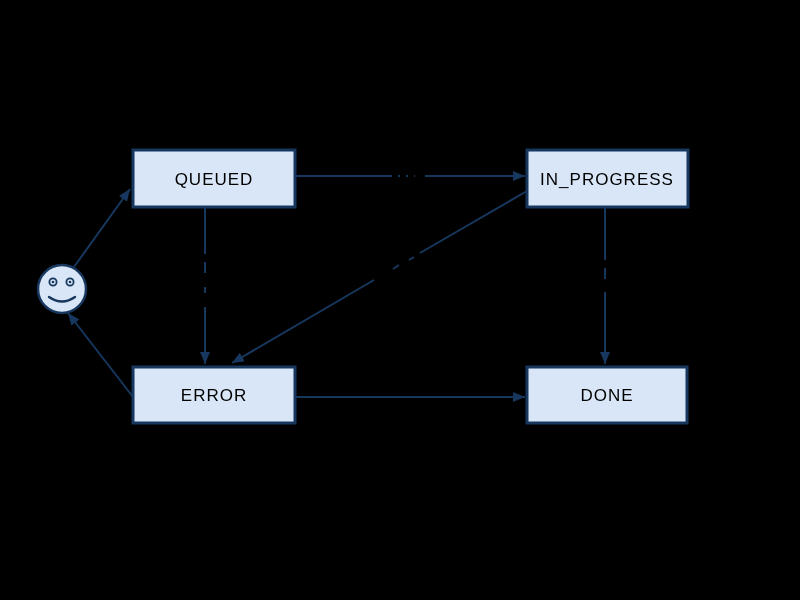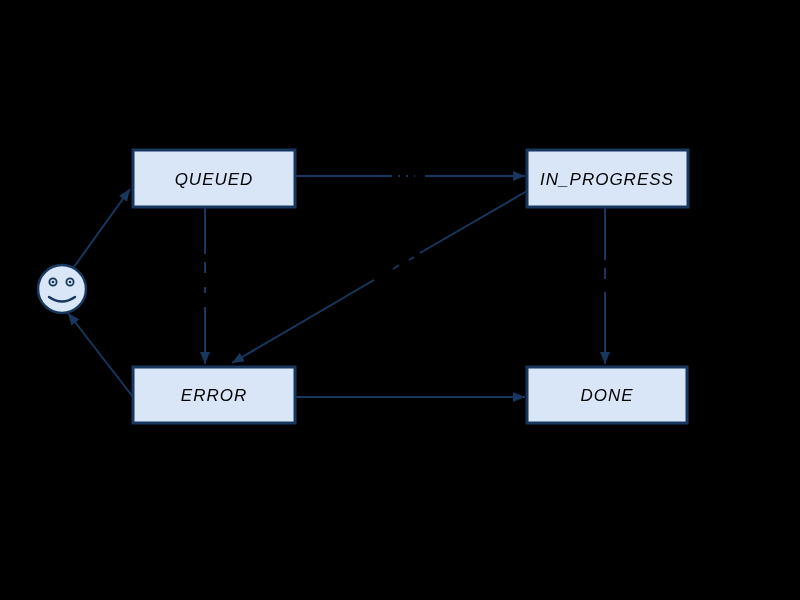--- a/index.html
+++ b/index.html
@@ -9,21 +9,20 @@
     width: 800px;
     height: 600px;
     overflow: hidden;
     font-family: "Liberation Sans", sans-serif;
   }
   #stage {
     position: relative;
     width: 800px;
     height: 600px;
     background: #c2410c;
-    font-style: italic;
   }
   svg { display: block; }
   .node-rect {
     fill: #d9e6f7;
     stroke: #17375e;
     stroke-width: 3;
   }
   .node-label {
     fill: #000000;
     font-family: "Liberation Sans", sans-serif;

